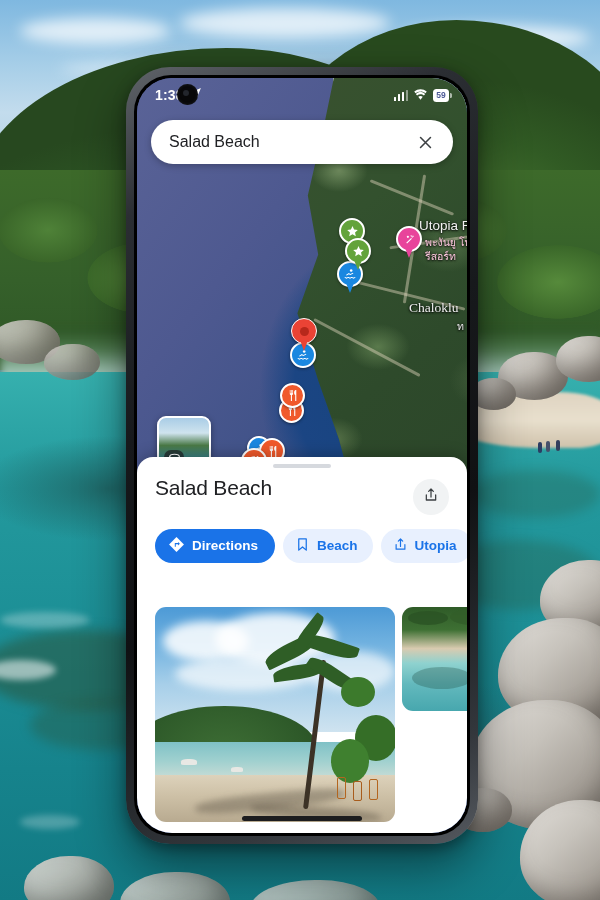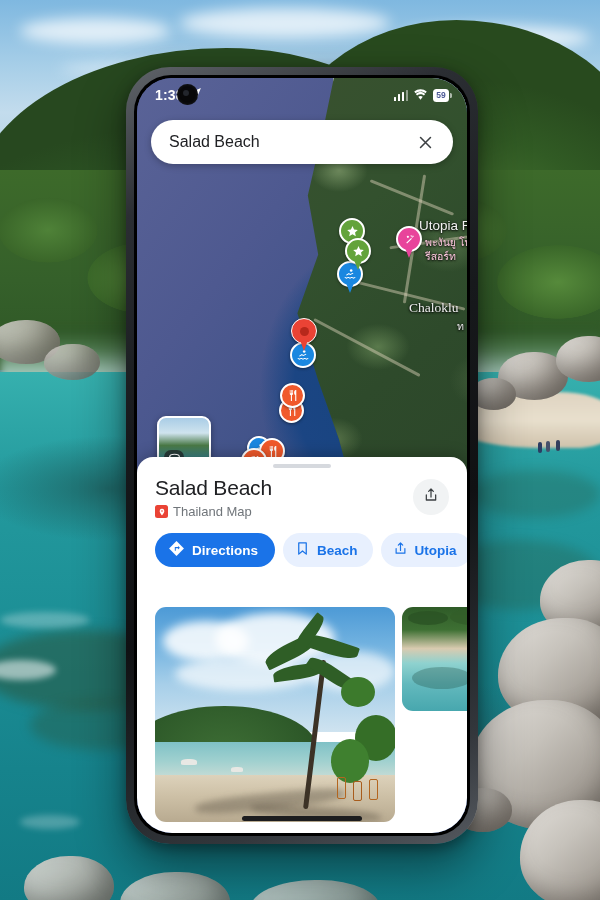--- a/index.html
+++ b/index.html
@@ -534,28 +534,20 @@
             </svg>
       </span>
     </div>
 
     <div class="sheet">
       <div class="grabber"></div>
       <div class="sheet-body">
         <div class="place-row">
           <div>
             <div class="place-title">Salad Beach</div>
-            <div class="place-sub">
-              <span class="pin-badge">
-                <svg width="8" height="8" viewBox="0 0 24 24">
-                      <path fill="#fff" d="M12 2a7 7 0 00-7 7c0 5.2 7 13 7 13s7-7.8 7-13a7 7 0 00-7-7zm0 9.5A2.5 2.5 0 1112 6.5a2.5 2.5 0 010 5z"></path>
-                    </svg>
-              </span>
-              <span>Thailand Map</span>
-            </div>
           </div>
           <div class="share-circle">
             <span>
               <svg width="16" height="16" viewBox="0 0 24 24">
                     <path fill="none" stroke="#3c4043" stroke-width="1.9" stroke-linecap="round" stroke-linejoin="round" d="M12 3v12M12 3L8.5 6.5M12 3l3.5 3.5M5 12v7.5h14V12"></path>
                   </svg>
             </span>
           </div>
         </div>
 

